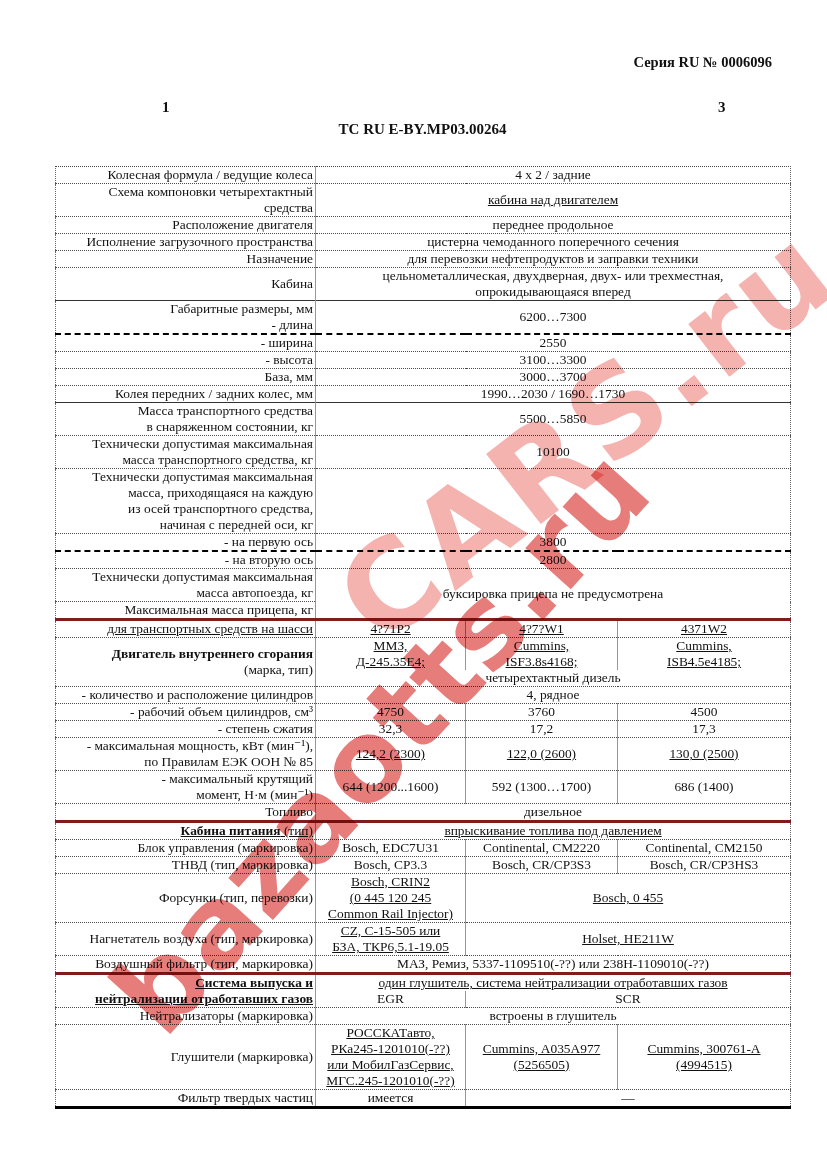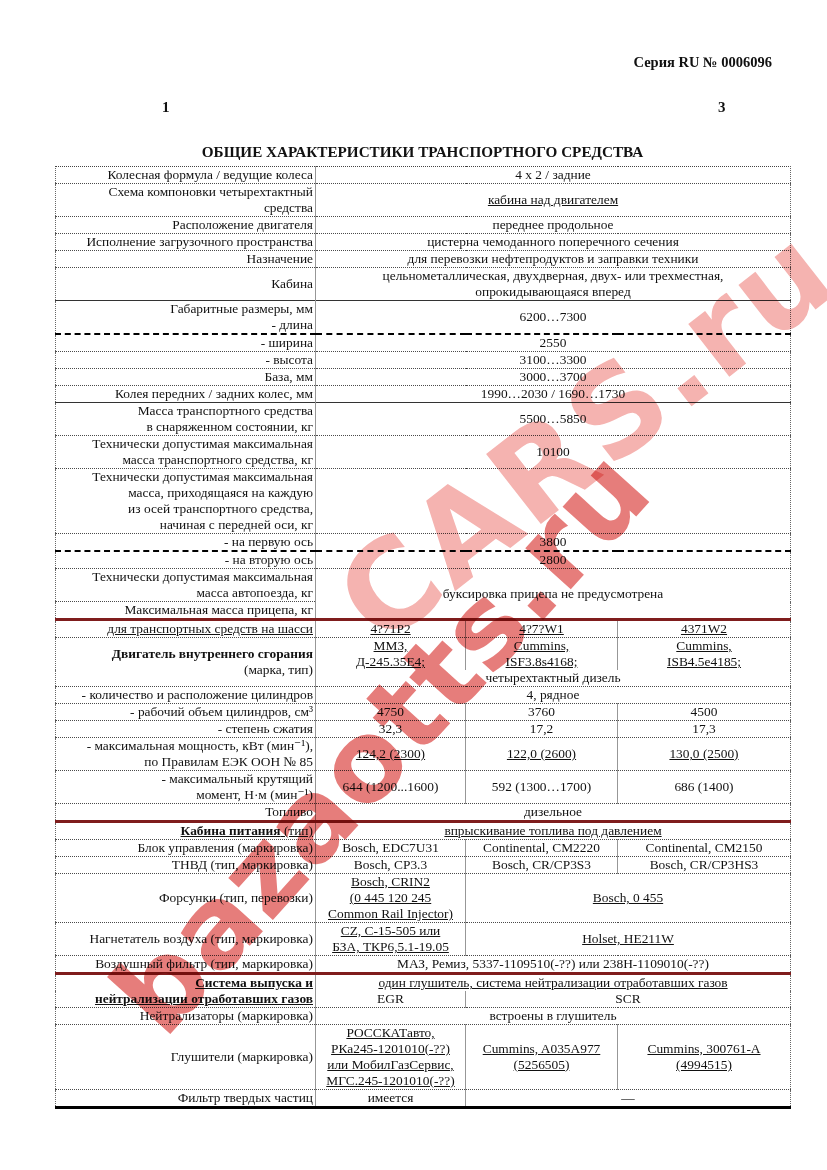--- a/index.html
+++ b/index.html
@@ -45,21 +45,21 @@
   .wm-upper { left:355px; top:545px; font-size:122px; letter-spacing:4px; opacity:0.58; transform:rotate(-38deg); }
   .wm-lower { left:135px; top:950px; font-size:112px; letter-spacing:1px; opacity:0.70; transform:rotate(-48deg); }
 </style>
 </head>
 <body>
 
 <div class="page">
   <div class="series">Серия RU № 0006096</div>
   <div class="pagenum left">1</div>
   <div class="pagenum right">3</div>
-  <div class="doc-title">ОБЩИЕ ХАРАКТЕРИСТИКИ ТРАНСПОРТНОГО СРЕДСТВА</div>
+  <div class="approval">ТС RU E-BY.MP03.00264</div>
 
   <table class="spec">
     <colgroup>
       <col style="width:260px">
         <col style="width:150px">
         <col style="width:152px">
         <col style="width:173px">
     </colgroup>
     <tbody>
         <tr>

